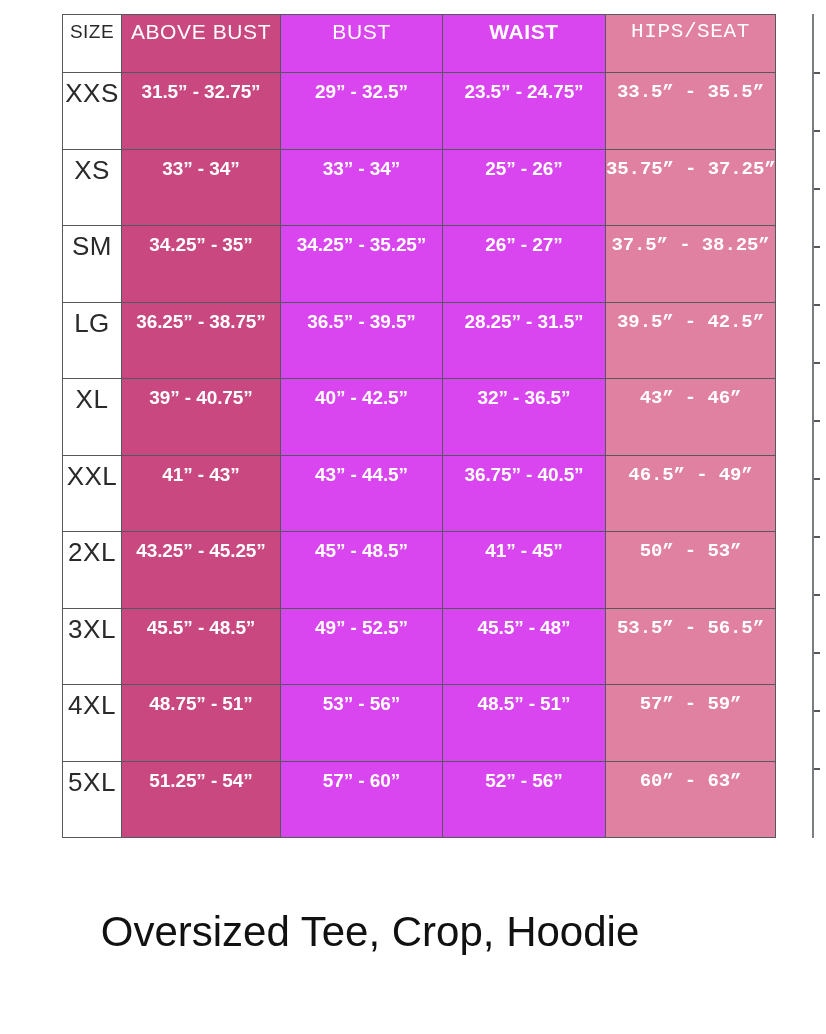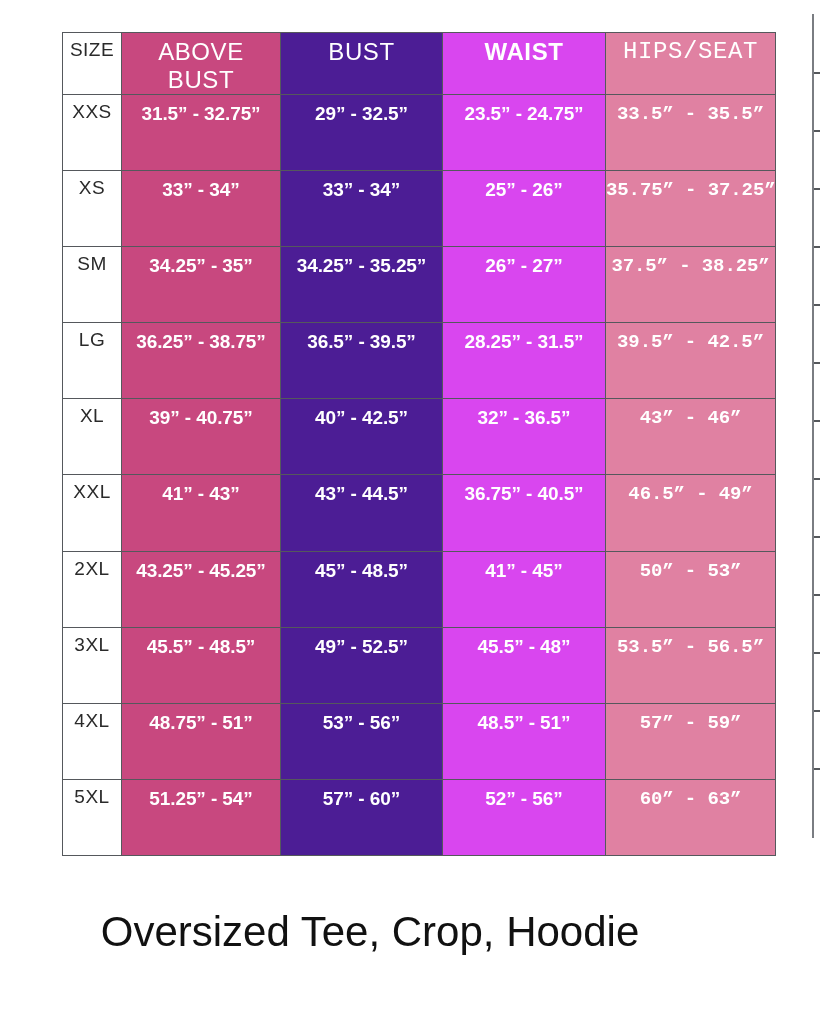--- a/index.html
+++ b/index.html
@@ -18,21 +18,21 @@
   #size-chart-page {
     position: absolute;
     inset: 0;
     background: #ffffff;
   }
 
   
   .chart-wrap {
     position: absolute;
     left: 62px;
-    top: 32px;
+    top: 14px;
     width: 713px;
     height: 931px;
   }
 
   table.size-chart {
     border-collapse: collapse;
     table-layout: fixed;
     width: 713px;
     height: 824px;
   }
@@ -51,61 +51,61 @@
     height: 58px;
     text-align: center;
     vertical-align: middle;
     box-sizing: border-box;
   }
 
   
   .cell-size {
     background: #ffffff;
     color: #2a2a2a;
-    font-size: 19px;
+    font-size: 26px;
     font-weight: 400;
     letter-spacing: 0.5px;
     vertical-align: top !important;
     padding-top: 6px !important;
     line-height: 1.15;
   }
   th.cell-size-head {
     background: #ffffff;
     color: #2a2a2a;
     font-size: 19px;
     font-weight: 400;
     letter-spacing: 0.5px;
     vertical-align: top !important;
     padding-top: 6px !important;
   }
 
   
   .head {
     color: #ffffff;
-    font-size: 24px;
+    font-size: 21px;
     font-weight: 400;
     letter-spacing: 0.6px;
     vertical-align: top !important;
     padding-top: 5px !important;
   }
 
   
   .val {
     color: #ffffff;
     font-size: 19px;
     font-weight: 700;
     letter-spacing: -0.1px;
     vertical-align: top !important;
     padding-top: 8px !important;
     white-space: nowrap;
   }
 
   
   .col-above { background: #c8487f; }
-  .col-bust  { background: #4c1d95; }
+  .col-bust  { background: #d946ef; }
   .col-waist { background: #d946ef; font-weight: bold; }
   .col-hips  { background: #e081a2; font-family: Liberation Mono, monospace; }
 
   
   .right-sliver {
     position: absolute;
     left: 812px;
     top: 14px;
     width: 14px;
     height: 824px;

